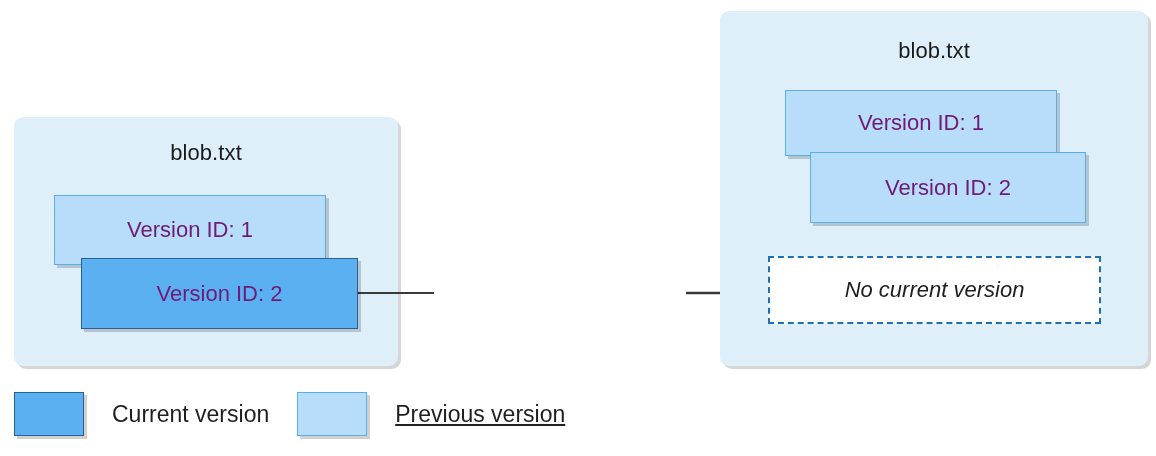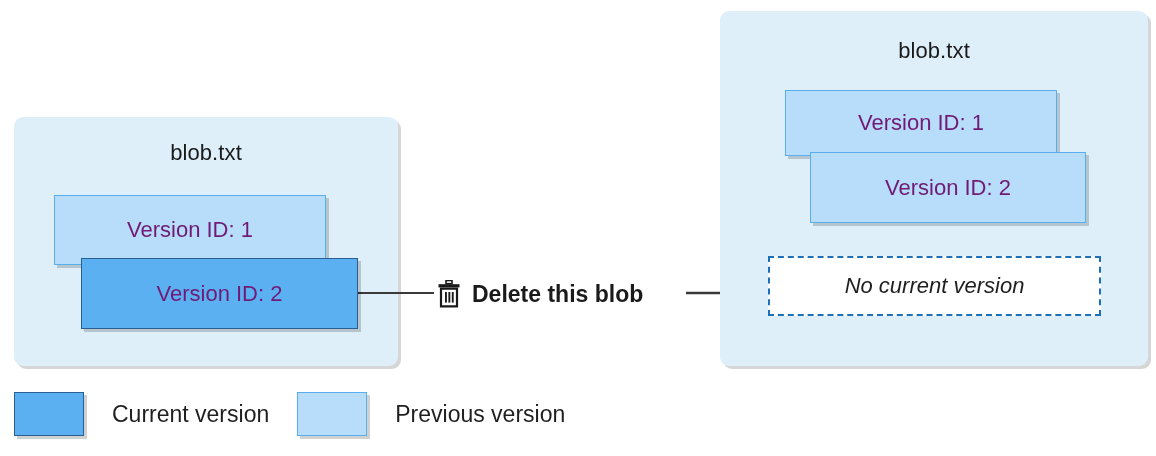--- a/index.html
+++ b/index.html
@@ -74,21 +74,21 @@
   
   #right-version-1 { left: 65px; top: 79px;  width: 272px; height: 66px; }
   #right-version-2 { left: 90px; top: 141px; width: 276px; height: 71px; z-index: 3; }
 
   
   #no-current-version {
     position: absolute;
     left: 48px;
     top: 245px;
     width: 333px;
-    height: 60px;
+    height: 68px;
     box-sizing: border-box;
     background: #ffffff;
     border: 2px dashed #1d6fb7;
     display: flex;
     align-items: center;
     justify-content: center;
     font-style: italic;
     font-size: 22px;
     line-height: 26px;
     color: #1f1f1f;
@@ -160,52 +160,39 @@
     background: #b8ddfa;
     border: 1px solid #59aeee;
   }
   .legend-label {
     margin-left: 28px;
     font-size: 23px;
     line-height: 27px;
     color: #1f1f1f;
     white-space: nowrap;
   }
-  #legend-item-previous { margin-left: 28px; }
+  #legend-item-previous { margin-left: 28px; text-decoration: underline; }
 </style>
 </head>
 <body>
 
 <div class="stage">
 
   
   <div class="panel" id="panel-left">
     <div class="panel-title">blob.txt</div>
 
     <div class="vbox previous" id="left-version-1">Version ID: 1</div>
 
     <div class="vbox current" id="left-version-2">Version ID: 2</div>
   </div>
 
   
   <div id="connector-line-left"></div>
 
-  <div id="delete-blob-group">
-    <span>
-      <svg id="trash-icon" viewBox="0 0 24 28" xmlns="http://www.w3.org/2000/svg">
-        <rect x="9" y="0.5" width="6" height="3.2" fill="none" stroke="#1a1a1a" stroke-width="1.6"></rect>
-        <rect x="1.5" y="4.2" width="21" height="3.2" fill="#1a1a1a"></rect>
-        <path d="M4 8.6 H20 V26.4 H4 Z" fill="none" stroke="#1a1a1a" stroke-width="2.2"></path>
-        <rect x="8" y="12" width="1.9" height="10.6" fill="#1a1a1a"></rect>
-        <rect x="11.4" y="12" width="1.9" height="10.6" fill="#1a1a1a"></rect>
-        <rect x="14.8" y="12" width="1.9" height="10.6" fill="#1a1a1a"></rect>
-      </svg>
-    </span>
-    <span id="delete-blob-label">Delete this blob</span>
-  </div>
 
   <span>
     <svg id="arrow-to-right" viewBox="0 0 78 22" xmlns="http://www.w3.org/2000/svg">
       <line x1="0" y1="11" x2="60" y2="11" stroke="#3a3a3a" stroke-width="2.4"></line>
       <polygon points="58,4 78,11 58,18" fill="#3a3a3a"></polygon>
     </svg>
   </span>
 
   
   <div class="panel" id="panel-right">

